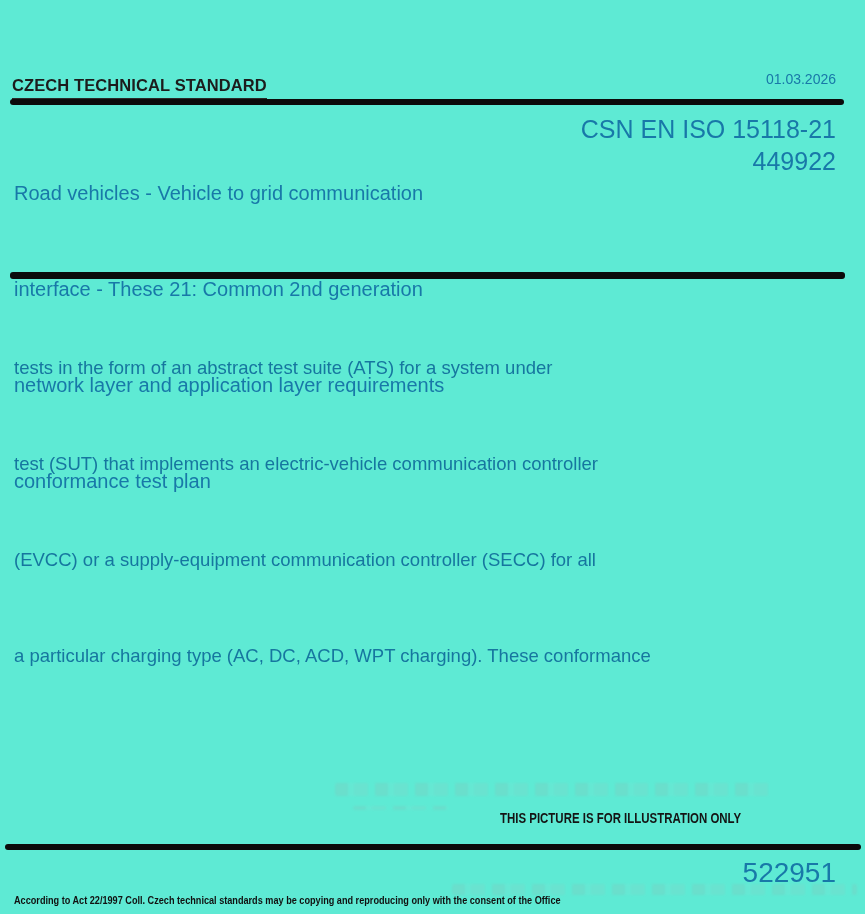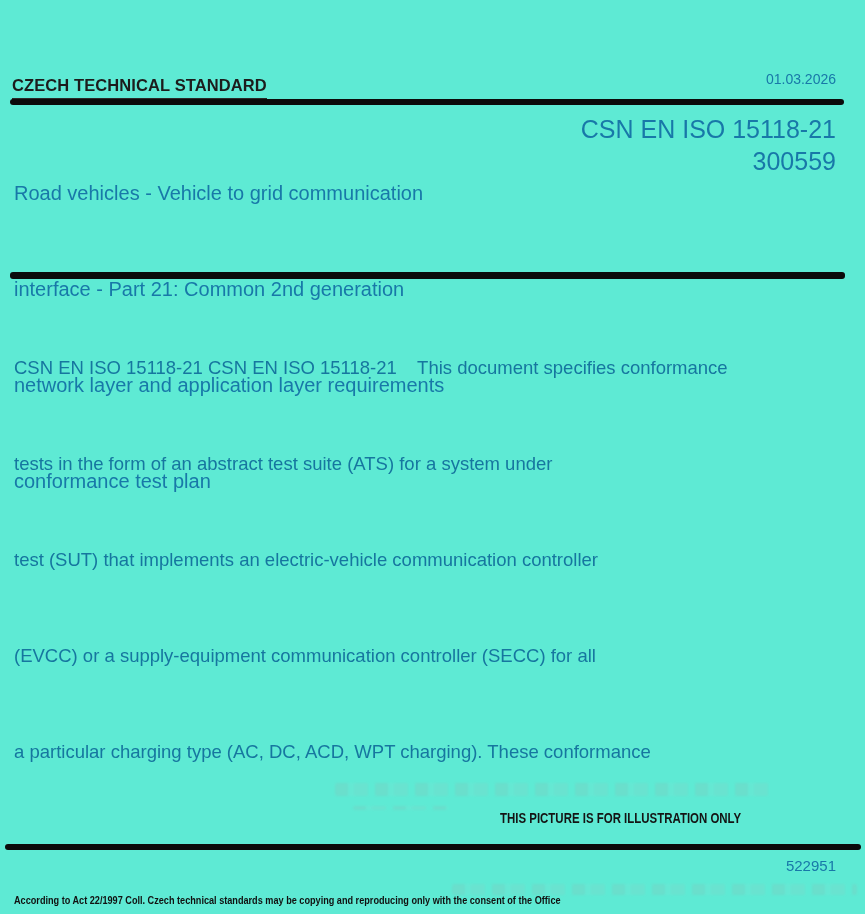--- a/index.html
+++ b/index.html
@@ -111,51 +111,50 @@
     line-height: 16px;
     color: #111111;
     white-space: pre;
     transform: scaleX(0.83);
     transform-origin: left top;
   }
   .doc-number {
     position: absolute;
     right: 29px;
     top: 857px;
-    font-size: 15px;
+    font-size: 28px;
     color: #1878a8;
   }
 </style>
 </head>
 <body>
 
 <div class="page">
 
   <h1 class="std-heading">CZECH TECHNICAL STANDARD</h1>
 
   <div class="issue-date">01.03.2026</div>
 
   <div class="rule rule-top"></div>
 
   <div class="title-lines">
     <div>Road vehicles - Vehicle to grid communication</div>
-    <div>interface - Part 21: Common 2nd generation</div>
+    <div>interface - These 21: Common 2nd generation</div>
     <div>network layer and application layer requirements</div>
     <div>conformance test plan</div>
   </div>
 
   <div class="ref-block">
     <div>CSN EN ISO 15118-21</div>
-    <div>300559</div>
+    <div>449922</div>
   </div>
 
   <div class="rule rule-mid"></div>
 
   <div class="abstract">
-    <div>CSN EN ISO 15118-21 CSN EN ISO 15118-21    This document specifies conformance</div>
     <div>tests in the form of an abstract test suite (ATS) for a system under</div>
     <div>test (SUT) that implements an electric-vehicle communication controller</div>
     <div>(EVCC) or a supply-equipment communication controller (SECC) for all</div>
     <div>a particular charging type (AC, DC, ACD, WPT charging). These conformance</div>
     
     
     
     
     
     

